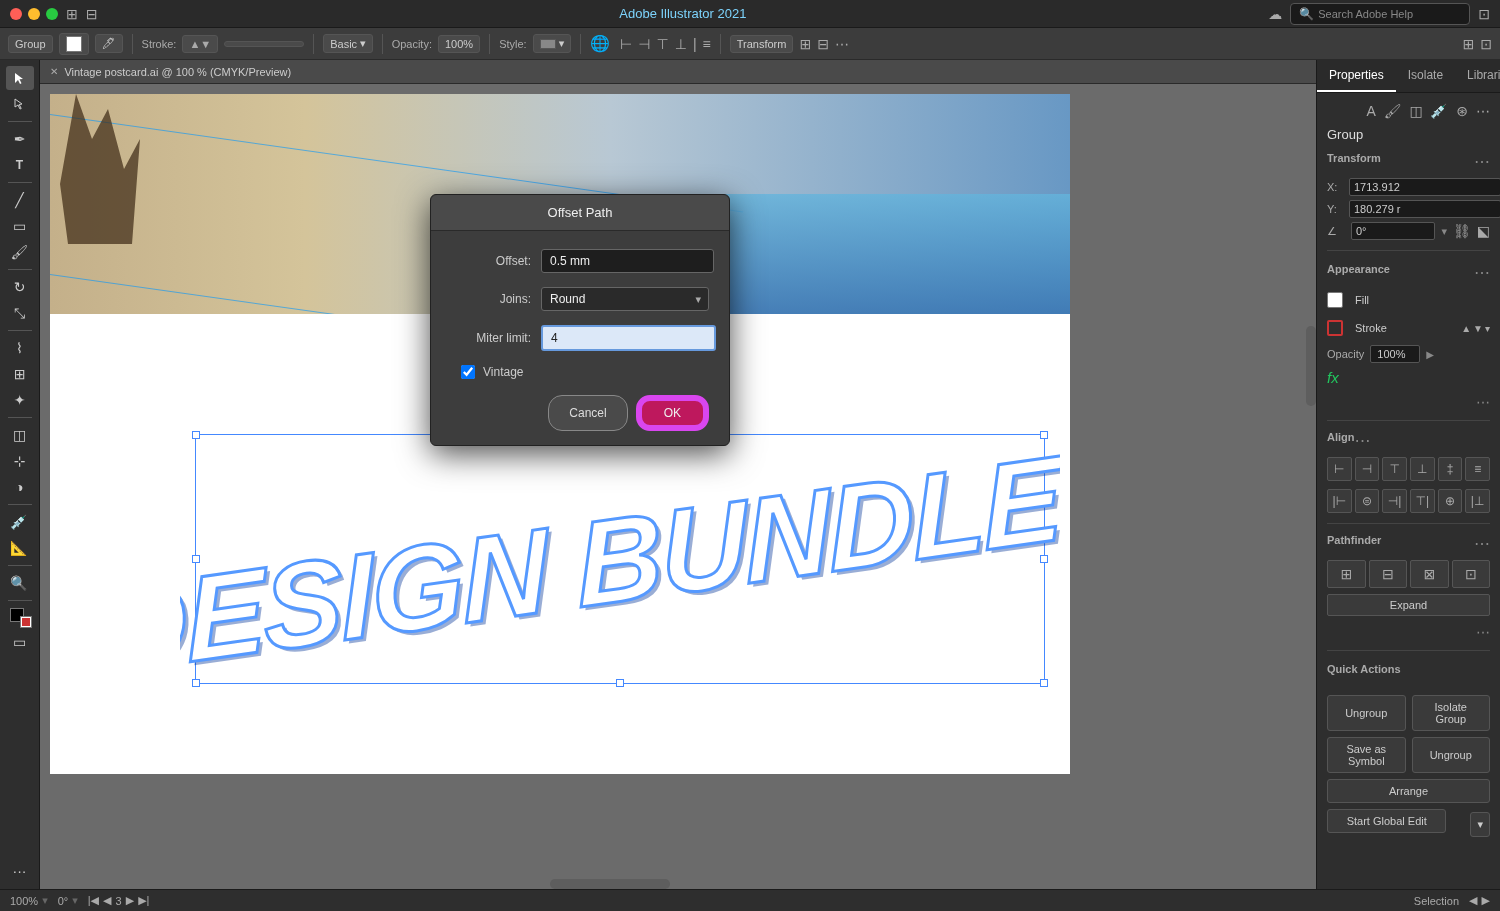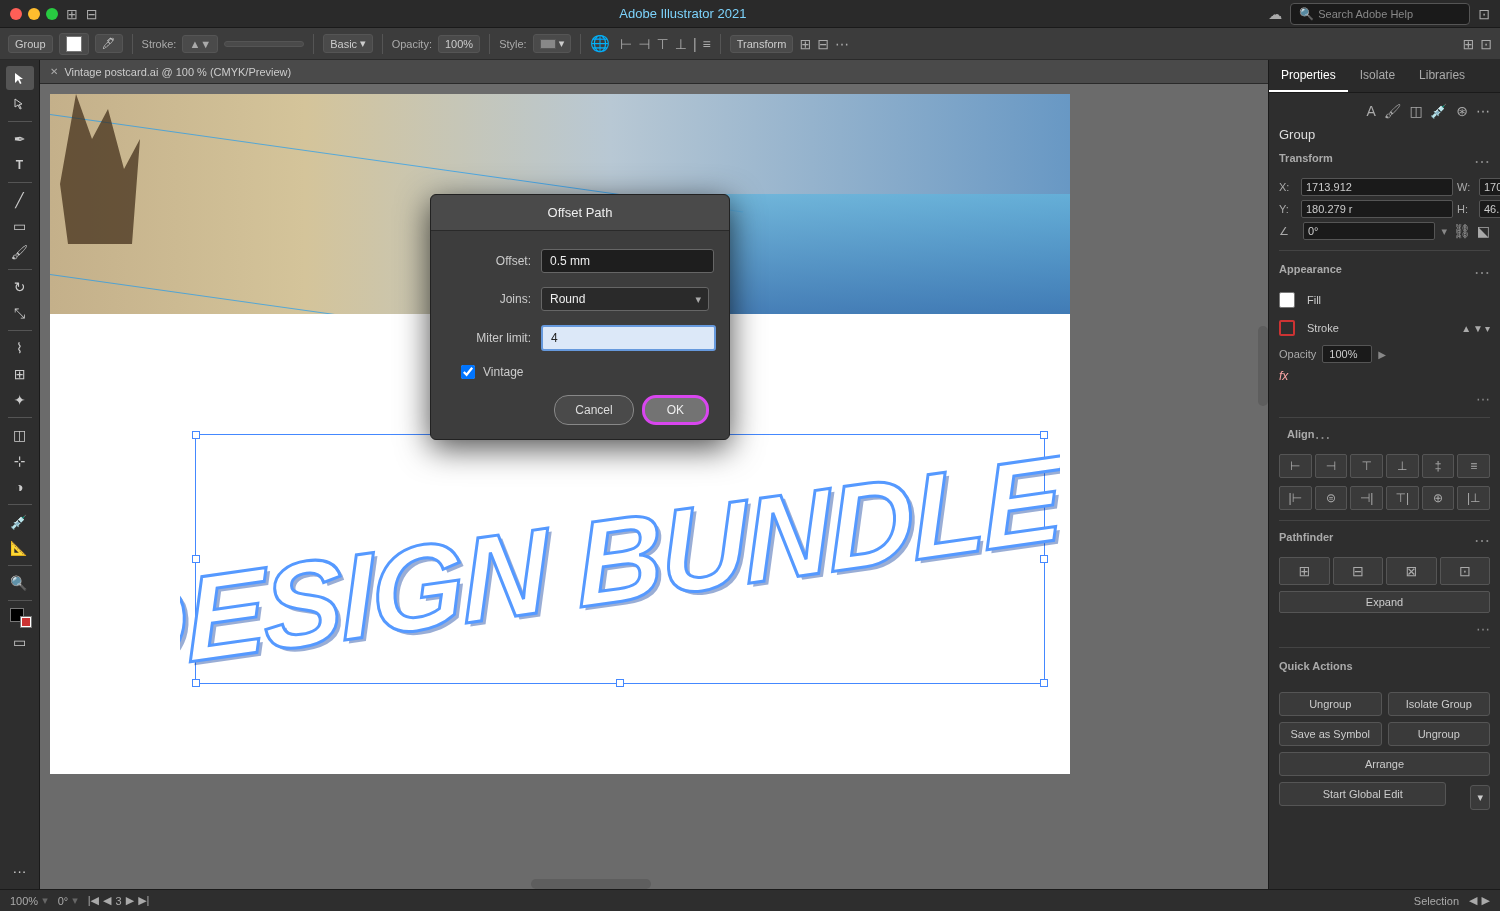--- a/index.html
+++ b/index.html
@@ -188,21 +188,21 @@
       transform: rotate(-8deg) skewX(-5deg);
       font-style: italic;
       letter-spacing: -2px;
       text-shadow: 4px 4px 0 rgba(0,50,150,0.4);
       white-space: nowrap;
       font-family: Arial Black, sans-serif;
     }
 
     
     .right-panel {
-      width: 232px;
+      width: 184px;
       background: #2e2e2e;
       border-left: 1px solid #1a1a1a;
       display: flex;
       flex-direction: column;
       overflow-y: auto;
     }
     .panel-tabs {
       display: flex;
       border-bottom: 1px solid #1a1a1a;
       background: #2a2a2a;
@@ -466,22 +466,22 @@
       padding: 5px 20px;
       background: #4a4a4a;
       border: 1px solid #888;
       border-radius: 14px;
       color: #ddd;
       font-size: 12px;
       cursor: pointer;
     }
     .modal-btn-ok {
       padding: 5px 22px;
-      background: #737373;
-      border: 3px solid #d946ef;
+      background: #be185d;
+      border: 6px solid #d946ef;
       border-radius: 14px;
       color: #eee;
       font-size: 12px;
       cursor: pointer;
     }
 
     
     .canvas-scroll-v {
       position: absolute;
       right: 0;
@@ -518,21 +518,21 @@
       background: #1a1a1a;
       border: 1px solid #555;
       border-radius: 2px;
       padding: 2px 6px;
       color: #ccc;
       font-size: 11px;
       width: 50px;
     }
     .opacity-arrow { color: #888; font-size: 10px; cursor: pointer; }
 
-    .fx-label { color: #fca5a5; font-size: 12px; font-style: italic; cursor: pointer; }
+    .fx-label { color: #22c55e; font-size: 15px; font-style: italic; cursor: pointer; }
   </style>
 </head>
 <body>
 
 <div class="titlebar">
   <div class="titlebar-left">
     <div class="traffic-light">
       <div class="tl-red"></div>
       <div class="tl-yellow"></div>
       <div class="tl-green"></div>
@@ -835,21 +835,21 @@
           <span class="fx-label">fx</span>
         </div>
         <div style="display:flex;justify-content:flex-end;margin-bottom:8px;">
           <span style="color:#888;font-size:14px;">⋯</span>
         </div>
       </div>
 
       <div class="divider"></div>
 
       <div>
-        <div style="display:flex;align-items:center;margin-bottom:6px;margin-left:8px;">
+        <div style="display:flex;align-items:center;margin-bottom:6px;">
           <span class="panel-section-title">Align</span>
           <span class="more-dots">⋯</span>
         </div>
         <div class="align-grid">
           <div class="align-btn">⊢</div>
           <div class="align-btn">⊣</div>
           <div class="align-btn">⊤</div>
           <div class="align-btn">⊥</div>
           <div class="align-btn">‡</div>
           <div class="align-btn">≡</div>

